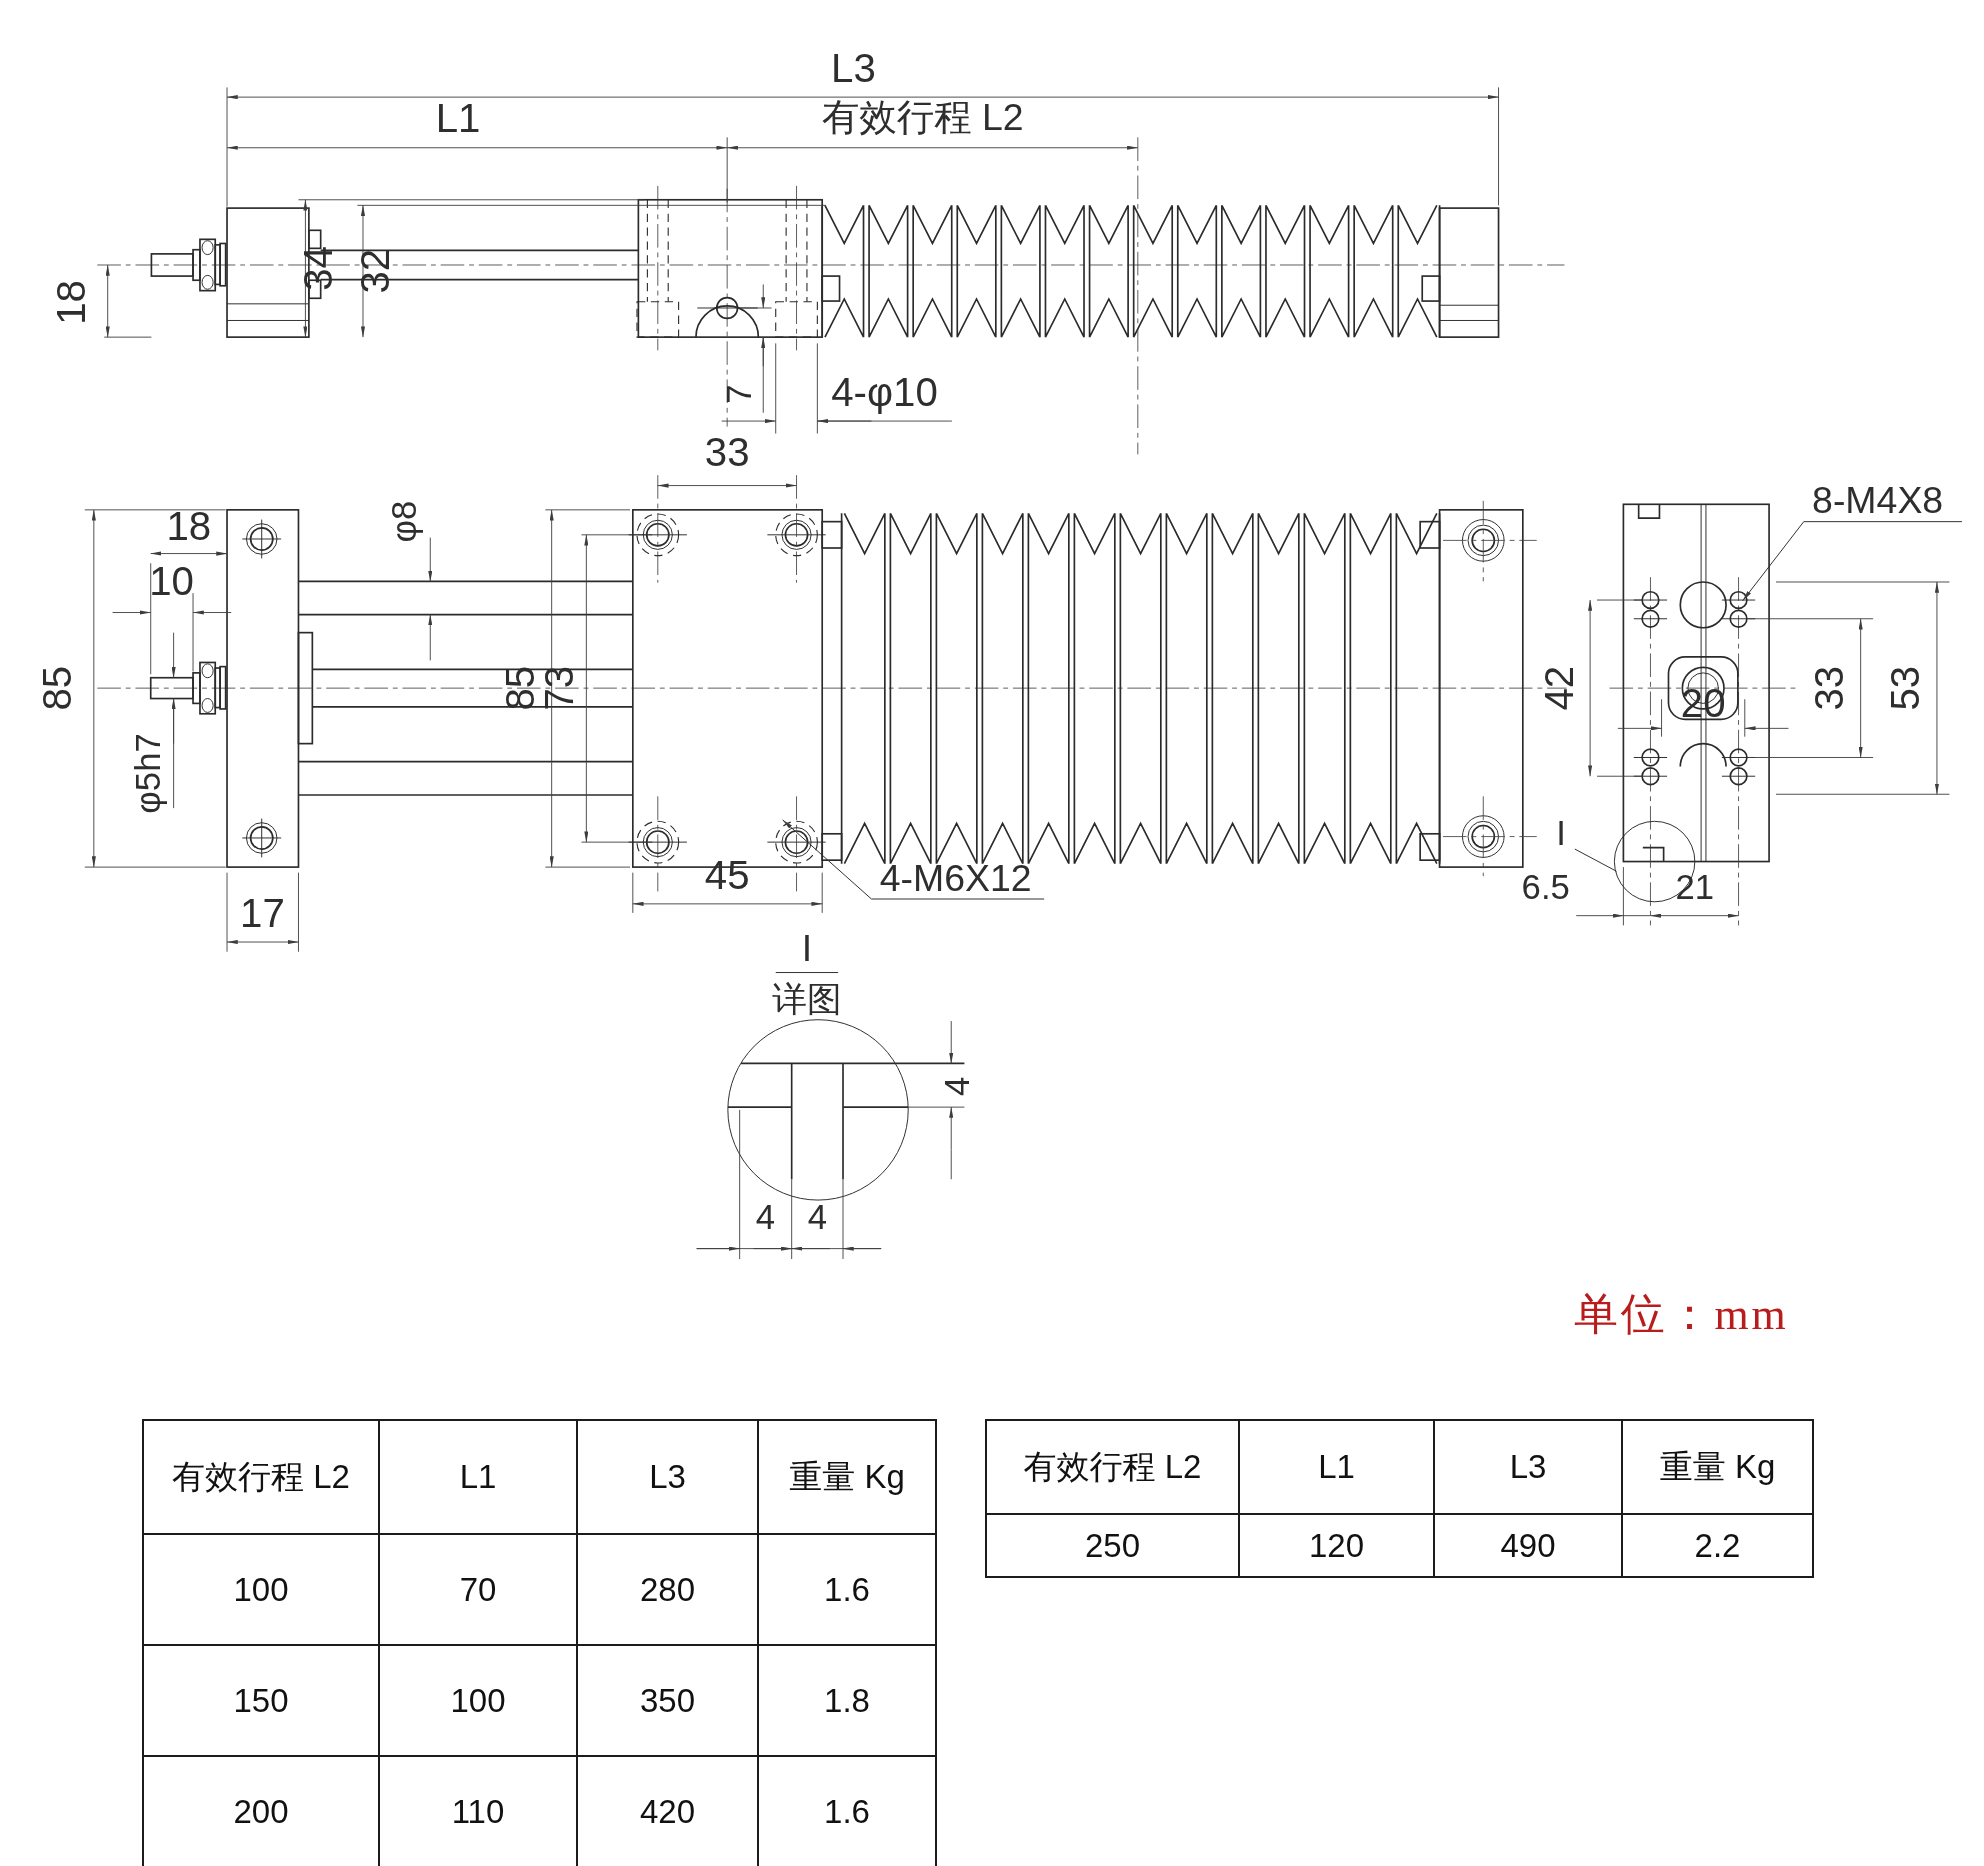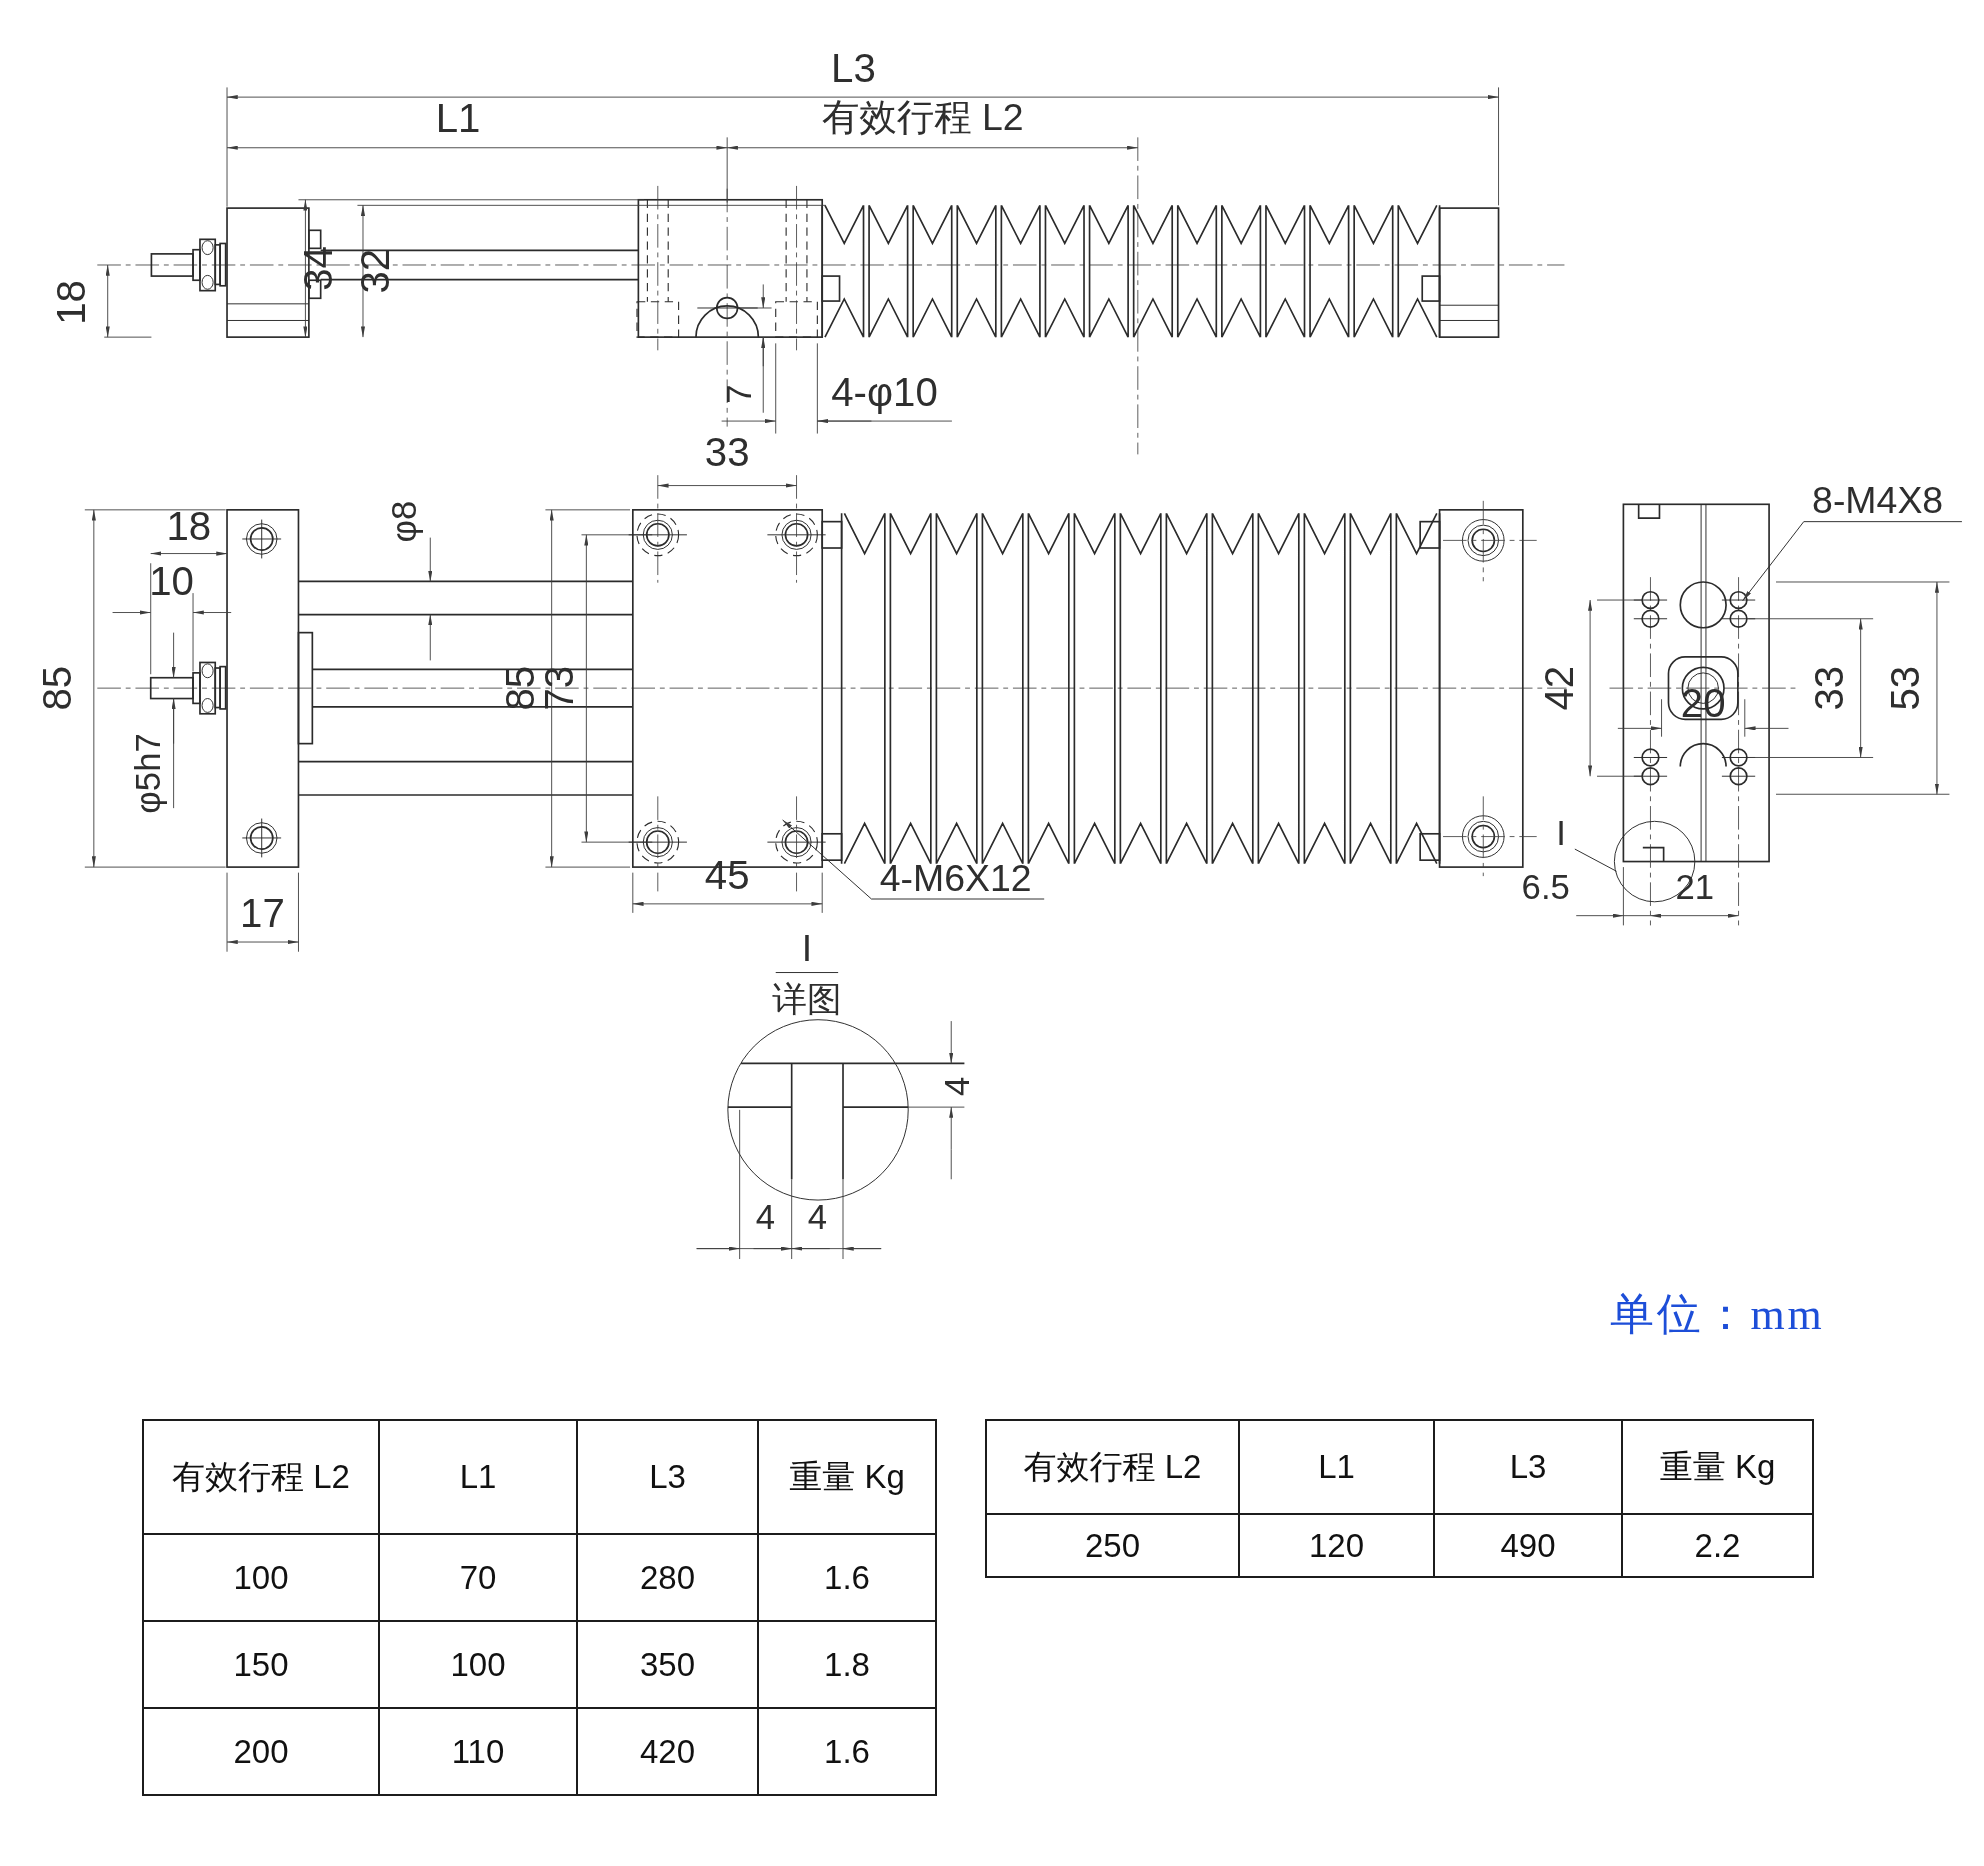--- a/index.html
+++ b/index.html
@@ -13,25 +13,25 @@
   .d{stroke:#3d3d3d;stroke-width:1.3;fill:none;}
   text{fill:#2e2e2e;font-family:"Liberation Sans",sans-serif;}
   .dt{font-size:58px;}
   .ds{font-size:50px;}
   .cn{font-size:54px;}
   
   .tbl{border-collapse:collapse;table-layout:fixed;position:absolute;background:#fff;}
   .tbl th,.tbl td{border:2.1px solid #1c1c1c;text-align:center;vertical-align:middle;
       font-family:"Liberation Sans",sans-serif;font-size:33px;font-weight:400;color:#111;padding:0;}
   .tl{left:142px;top:1419px;width:792px;}
-  .tl tr{height:87px;} .tl tr:first-child{height:114px;}
+  .tl tr{height:111px;} .tl tr:first-child{height:114px;}
   .tr2{left:985px;top:1419px;width:827px;}
   .tr2 tr{height:63px;} .tr2 tr:first-child{height:94px;}
   .unit{position:absolute;left:1574px;top:1285px;font-family:"Liberation Serif",serif;
-      font-size:44px;color:#1d4ed8;letter-spacing:2.8px;margin-left:36px;}
+      font-size:44px;color:#b91c1c;letter-spacing:2.8px;}
 </style>
 </head>
 <body>
 
 <svg width="1985" height="1866" viewBox="0 0 2861 2690">
   <defs>
     <marker id="A" viewBox="0 0 16 6" refX="15.5" refY="3" markerWidth="16" markerHeight="6" orient="auto-start-reverse" markerUnits="userSpaceOnUse">
       <path d="M0,0 L16,3 L0,6 z" fill="#3d3d3d"></path>
     </marker>
   </defs>

